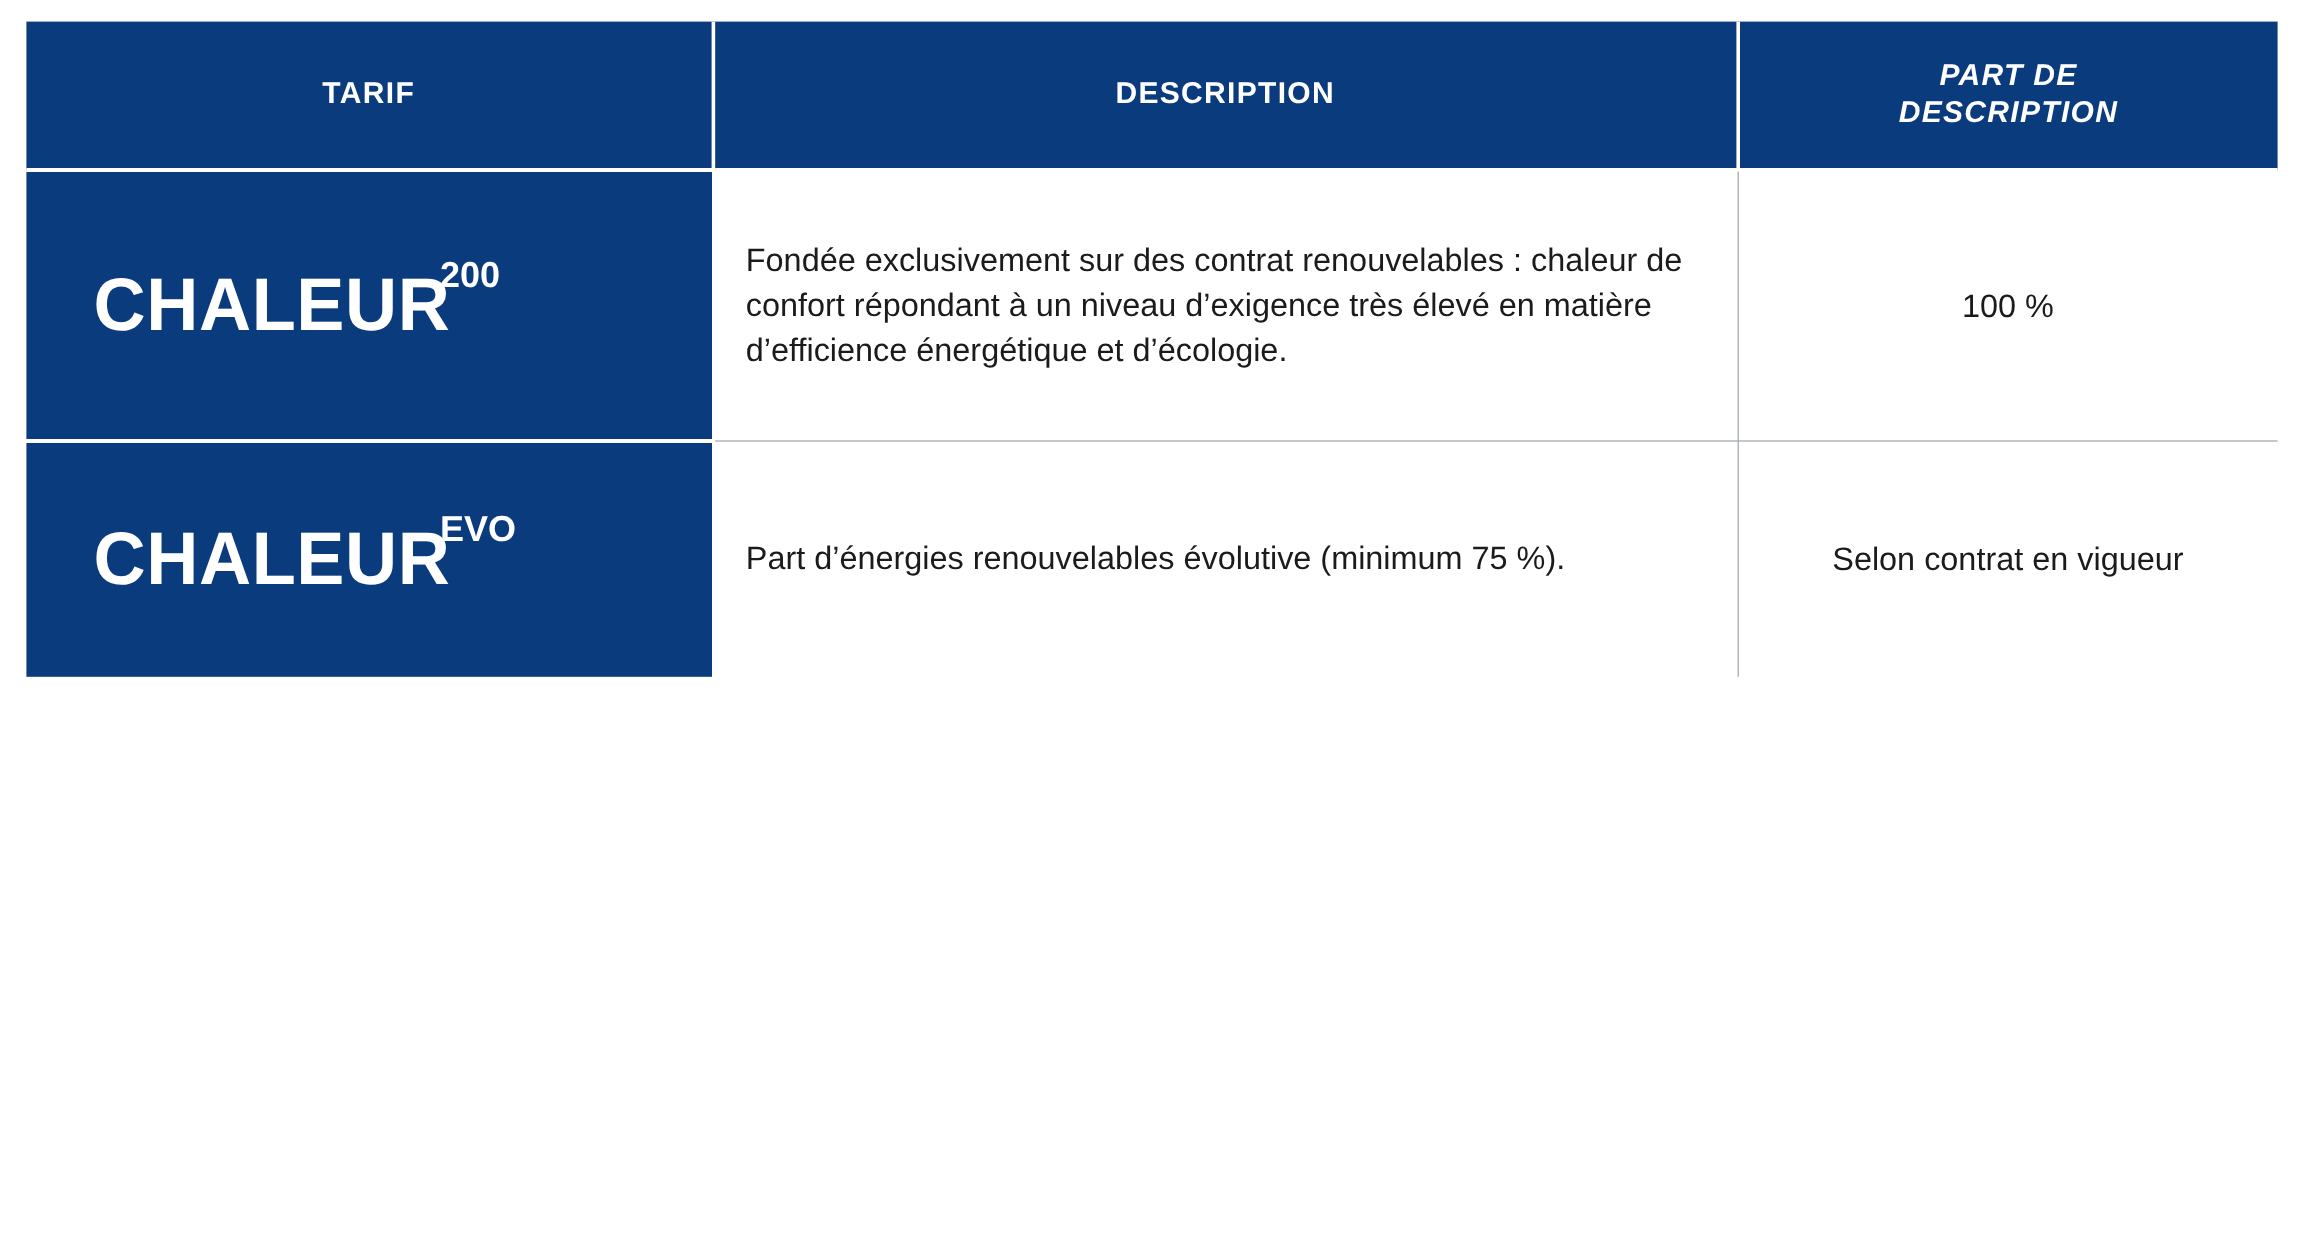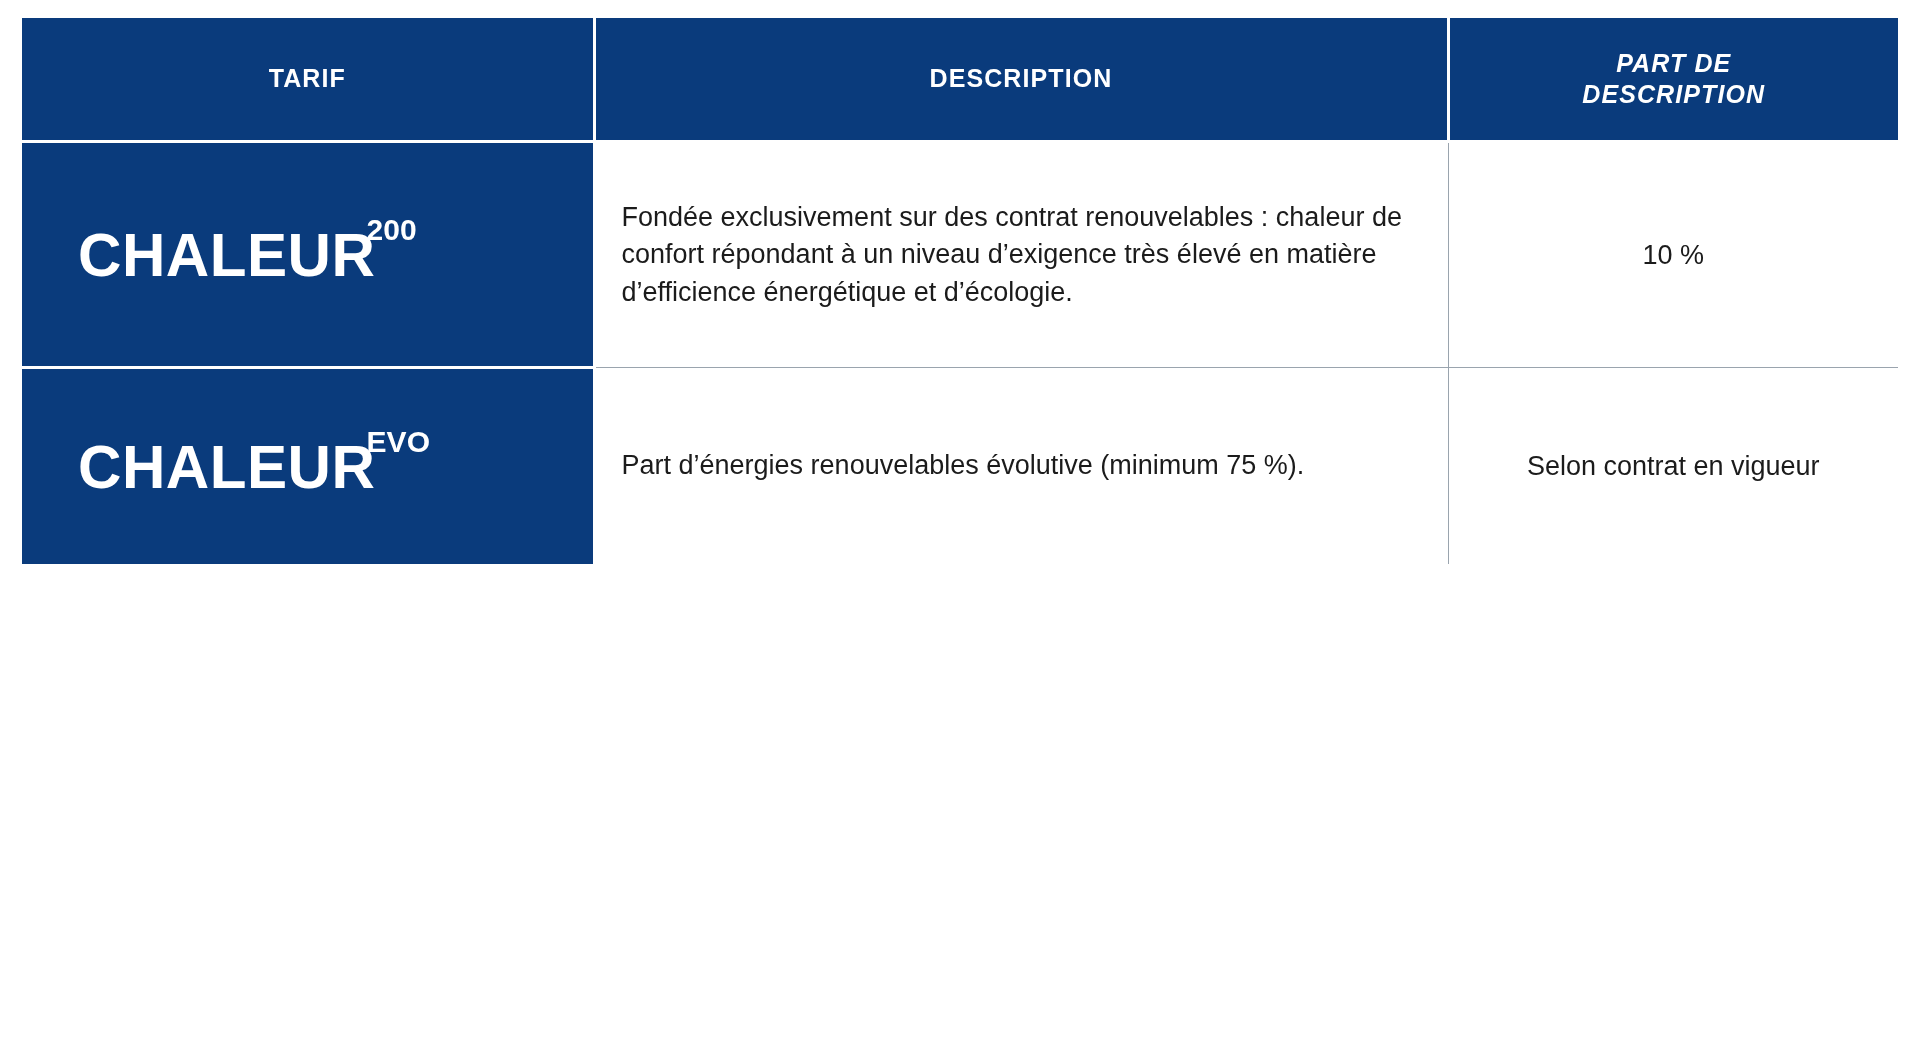--- a/index.html
+++ b/index.html
@@ -148,21 +148,21 @@
 
 
 
       <tr class="r4">
         <td class="tarif-cell">
           <span class="brand">
             <span class="word">CHALEUR</span><span class="sup wide">200</span>
           </span>
         </td>
         <td class="desc-cell">Fondée exclusivement sur des contrat renouvelables : chaleur de confort répondant à un niveau d’exigence très élevé en matière d’efficience énergétique et d’écologie.</td>
-        <td class="part-cell">10 %</td>
+        <td class="part-cell">100 %</td>
       </tr>
 
       <tr class="r5">
         <td class="tarif-cell">
           <span class="brand">
             <span class="word">CHALEUR</span><span class="sup wide">EVO</span>
           </span>
         </td>
         <td class="desc-cell">Part d’énergies renouvelables évolutive (minimum 75 %).</td>
         <td class="part-cell">Selon contrat en vigueur</td>

